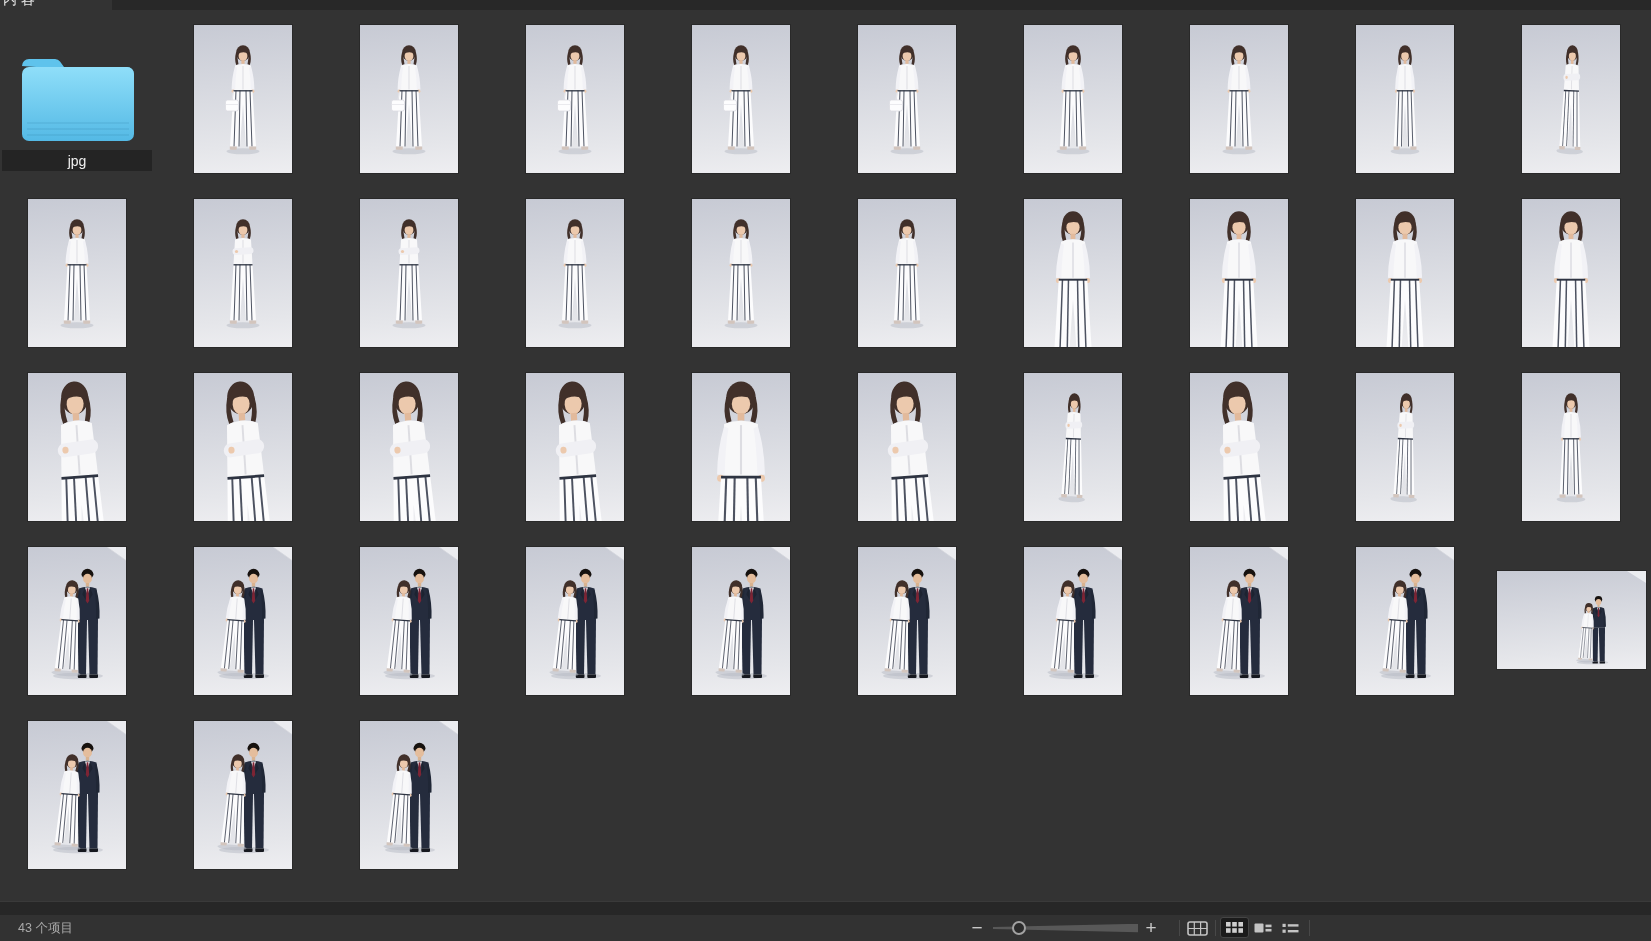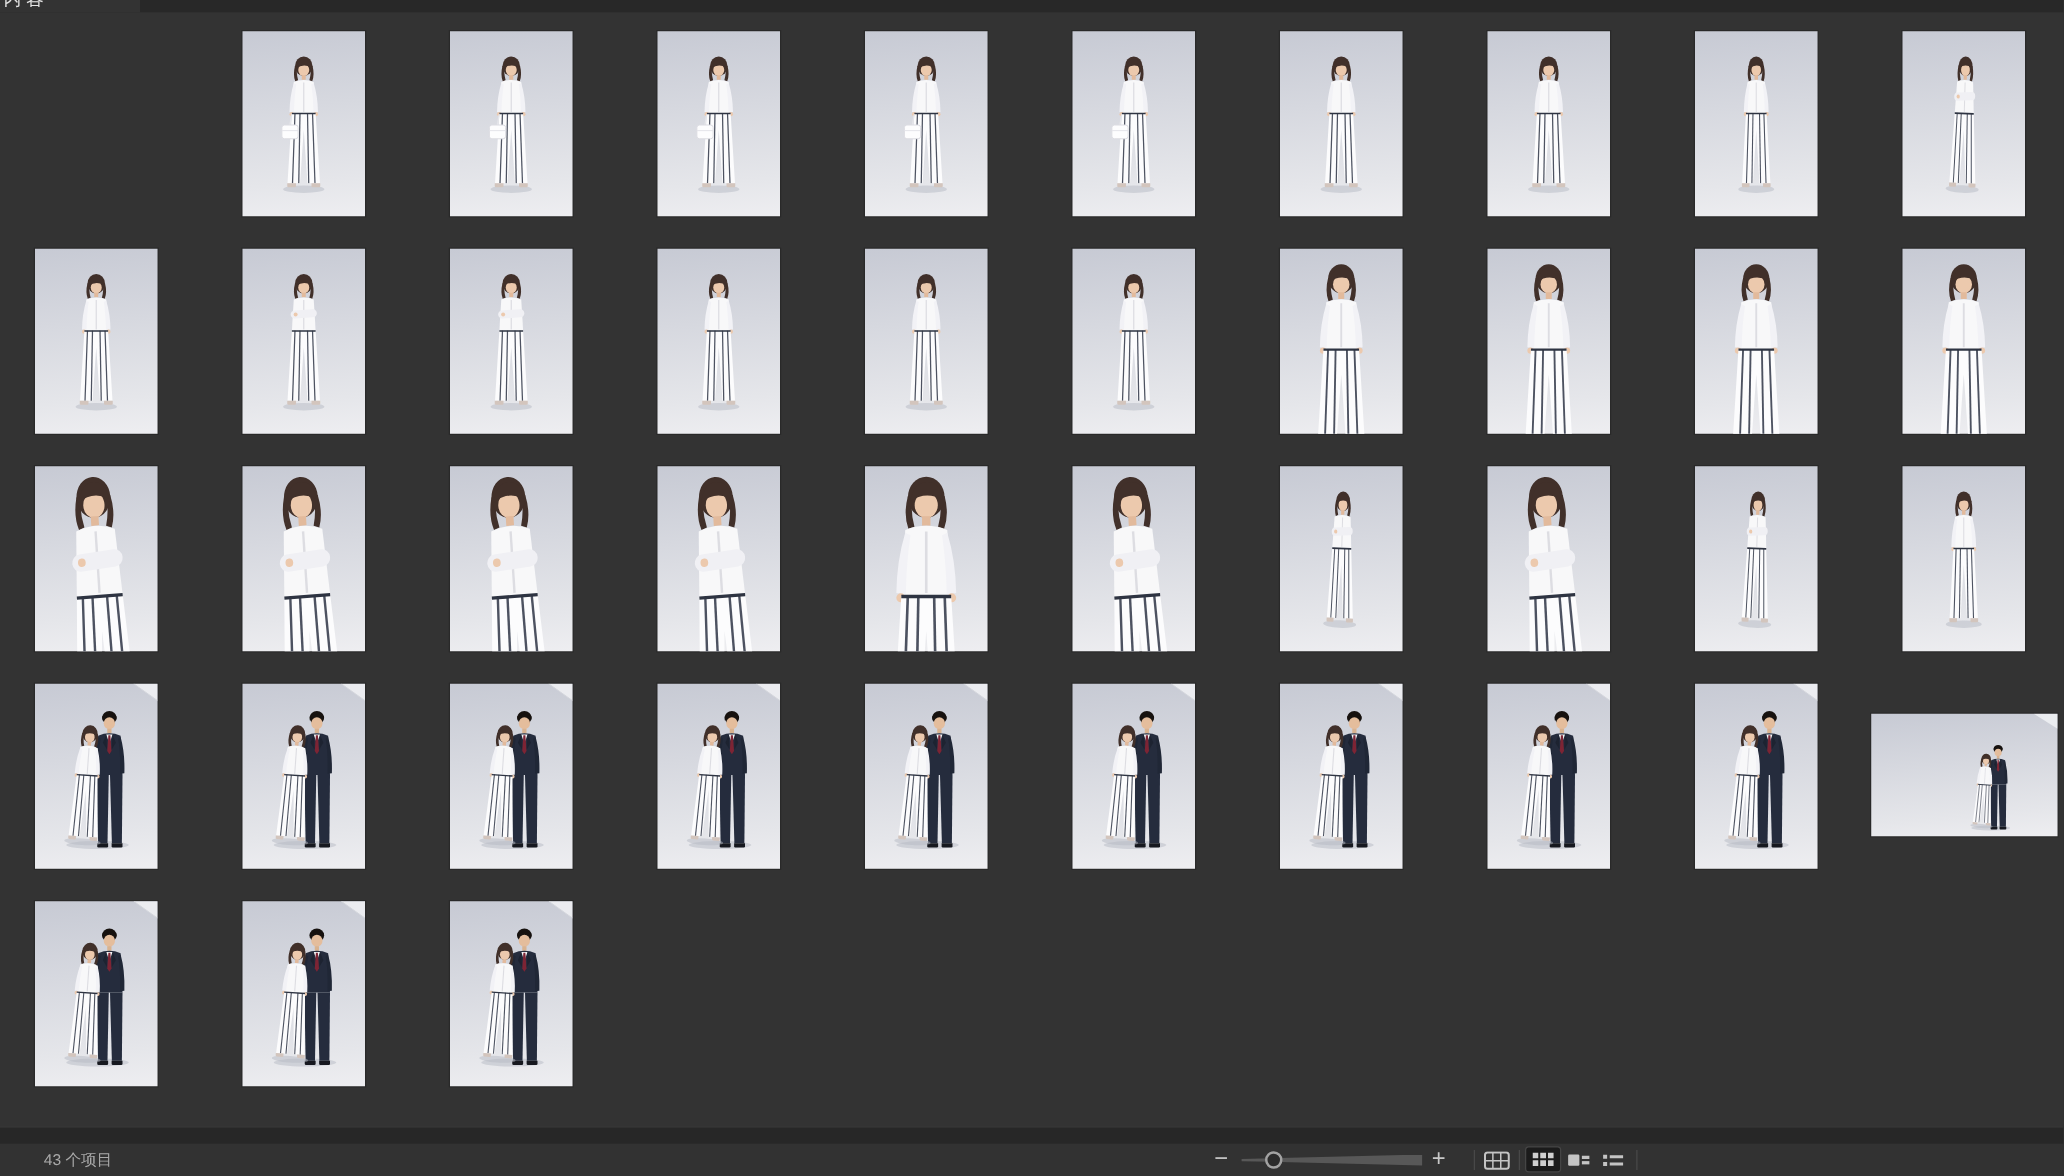--- a/index.html
+++ b/index.html
@@ -17,21 +17,21 @@
   .thumb.landscape{width:149px;height:98px;}
   .thumb svg{display:block;}
   
   #folderIcon{position:absolute;left:19px;top:40px;}
   #folderLabel{position:absolute;left:2px;top:140px;width:150px;height:21px;background:#242424;
                color:#f0f0f0;font-size:14px;display:flex;align-items:center;justify-content:center;}
   
   #divider{position:absolute;left:0;top:901px;width:1651px;height:14px;background:#272727;border-top:1px solid #3a3a3a;box-sizing:border-box;}
   #statusbar{position:absolute;left:0;top:915px;width:1651px;height:26px;background:#323232;}
   #statusbar .abs{position:absolute;top:0;height:26px;display:flex;align-items:center;}
-  #itemCount{left:35px;font-size:12.5px;color:#a9a9a9;}
+  #itemCount{left:18px;font-size:12.5px;color:#a9a9a9;}
   #zoomOut{left:966px;width:22px;justify-content:center;font-size:19px;color:#c8c8c8;cursor:default;}
   #zoomIn{left:1140px;width:22px;justify-content:center;font-size:19px;color:#c8c8c8;cursor:default;}
   #track{position:absolute;left:993px;top:8.5px;width:145px;height:9px;background:#585858;
          clip-path:polygon(0 40%,100% 2%,100% 98%,0 60%);}
   #knob{position:absolute;left:1012px;top:6px;width:10px;height:10px;border:2.5px solid #a2a2a2;
         border-radius:50%;background:#2b2b2b;}
   .sep{position:absolute;top:5px;width:1px;height:16px;background:#484848;}
   .ibtn{position:absolute;top:0;height:26px;display:flex;align-items:center;justify-content:center;}
   #thumbsBtn{left:1220px;top:2px;height:21px;width:29px;background:#1b1b1b;border:1px solid #454545;border-radius:3px;box-sizing:border-box;}
   #cbRow{position:absolute;left:1320px;top:0;height:26px;display:flex;align-items:center;gap:16px;}
@@ -45,20 +45,34 @@
 
 <div id="app" style="--bg: #333333; --topbar: #282828;">
 
   <div id="topbar">
     <div id="contentTab">
       <span class="tl">内容</span>
     </div>
   </div>
 
   <div id="grid">
+    <div id="folderItem" style="position:absolute;left:0;top:0;width:160px;height:174px;">
+      <svg id="folderIcon" width="118" height="96" viewBox="0 0 118 96">
+        <defs>
+          <linearGradient id="fg" x1="0" y1="0" x2="0" y2="1">
+            <stop offset="0" stop-color="#8fdef9"></stop>
+              <stop offset="1" stop-color="#54b9e5"></stop>
+          </linearGradient>
+        </defs>
+        <path d="M3,16 a7,7 0 0 1 7,-7 h26 a6,6 0 0 1 5,2.6 l4,5.4 h63 a7,7 0 0 1 7,7 z" fill="#5fc3ec"></path>
+        <rect x="3" y="17" width="112" height="74" rx="7" fill="url(#fg)"></rect>
+        <path d="M8,73 h102 M8,79 h102 M8,85 h102" stroke="rgba(0,70,110,0.10)" stroke-width="1.5" fill="none"></path>
+      </svg>
+      <div id="folderLabel">jpg</div>
+    </div>
 
   <div class="thumb" style="left: 194px; top: 15px;">
         <svg viewBox="0 0 98 148" width="98" height="148">
           <ellipse cx="49" cy="126.3" rx="16.5" ry="3" fill="#b6b9c3" opacity="0.5"></ellipse>
           <path d="M42,27.5 q-1.8,7 0.2,12.5 l2.3,-0.8 q-1.7,-6.2 -0.6,-11 z" fill="#41302a"></path>
           <path d="M56,27.5 q1.8,7 -0.2,12.5 l-2.3,-0.8 q1.7,-6.2 0.6,-11 z" fill="#41302a"></path>
           <ellipse cx="49" cy="28" rx="7" ry="7.8" fill="#41302a"></ellipse>
           <ellipse cx="49" cy="31" rx="4.4" ry="4.9" fill="#ecc9ad"></ellipse>
           <path d="M42.8,29.5 Q44.5,22 49.5,22.2 Q54.6,22.4 55.2,29 Q49,25.5 42.8,29.5 Z" fill="#41302a"></path>
           <rect x="47.4" y="35.2" width="3.2" height="3.6" fill="#e2ba9c"></rect>

